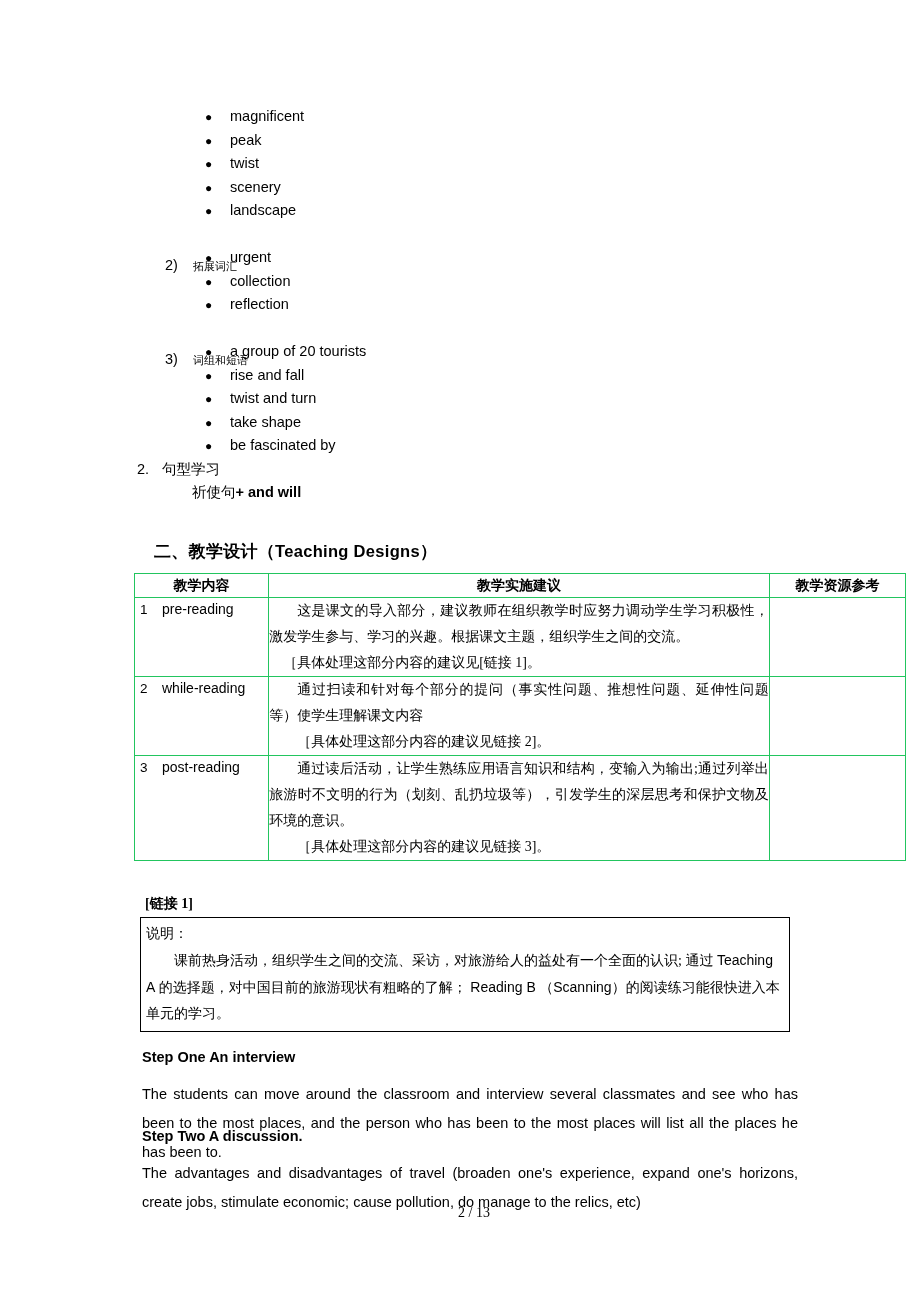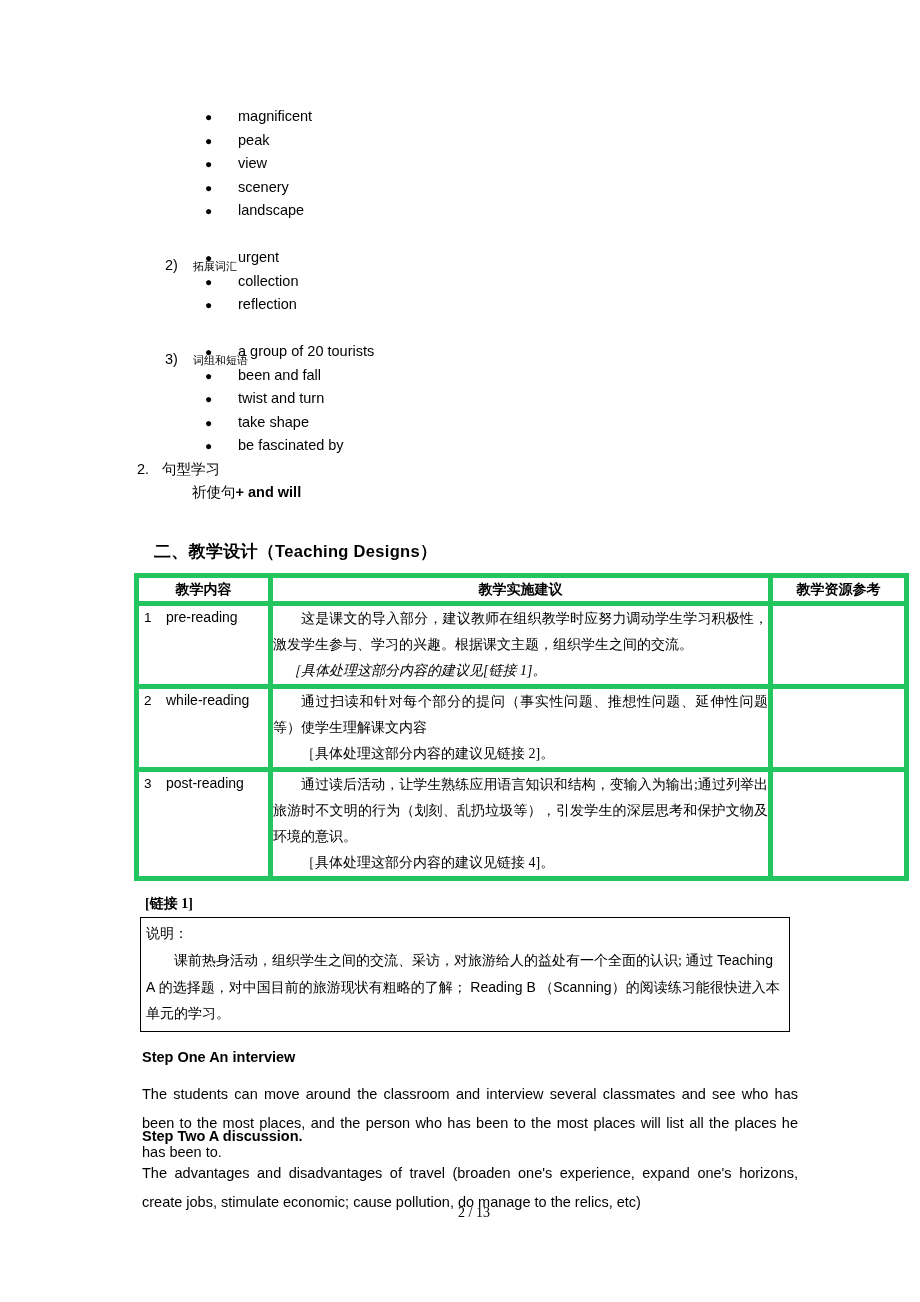--- a/index.html
+++ b/index.html
@@ -42,21 +42,20 @@
   .bullet-row .dot {
     width: 10px;
     margin-left: 71px;
     margin-right: 15px;
     font-size: 12px;
     line-height: 23.5px;
   }
   .bullet-row .btext {
     font-size: 14.5px;
     white-space: nowrap;
-    margin-left: 8px;
   }
   .num-row {
     display: flex;
     align-items: baseline;
     height: 23.5px;
     line-height: 23.5px;
   }
   .num-row .marker {
     width: 28px;
     margin-left: 31px;
@@ -119,21 +118,21 @@
   
   .design-table {
     position: absolute;
     left: 134px;
     top: 573px;
     width: 772px;
     border-collapse: collapse;
     table-layout: fixed;
   }
   .design-table td, .design-table th {
-    border: 5px solid #22c55e;
+    border: 1px solid #22c55e;
     vertical-align: top;
     padding: 0;
   }
   .design-table th {
     text-align: center;
     font-weight: bold;
     font-size: 14px;
     font-family: "Liberation Serif", "DejaVu Serif", serif;
     height: 23px;
     line-height: 23px;
@@ -171,21 +170,20 @@
     text-justify: inter-ideograph;
   }
   .cell-body p {
     margin: 0;
   }
   .cell-body p.ind {
     text-indent: 2em;
   }
   .cell-body p.ind1 {
     text-indent: 1em;
-    font-style: italic;
   }
   .cell-empty { }
 
   
   .link-label {
     position: absolute;
     left: 145px;
     top: 895px;
     font-size: 14px;
     font-weight: bold;
@@ -252,21 +250,21 @@
       <div class="bullet-row">
         <span class="dot">●</span>
         <span class="btext">magnificent</span>
       </div>
       <div class="bullet-row">
         <span class="dot">●</span>
         <span class="btext">peak</span>
       </div>
       <div class="bullet-row">
         <span class="dot">●</span>
-        <span class="btext">view</span>
+        <span class="btext">twist</span>
       </div>
       <div class="bullet-row">
         <span class="dot">●</span>
         <span class="btext">scenery</span>
       </div>
       <div class="bullet-row">
         <span class="dot">●</span>
         <span class="btext">landscape</span>
       </div>
     </div>
@@ -294,21 +292,21 @@
       <span class="marker">3)</span>
       <span class="ntext">词组和短语</span>
     </div>
     <div>
       <div class="bullet-row">
         <span class="dot">●</span>
         <span class="btext">a group of 20 tourists</span>
       </div>
       <div class="bullet-row">
         <span class="dot">●</span>
-        <span class="btext">been and fall</span>
+        <span class="btext">rise and fall</span>
       </div>
       <div class="bullet-row">
         <span class="dot">●</span>
         <span class="btext">twist and turn</span>
       </div>
       <div class="bullet-row">
         <span class="dot">●</span>
         <span class="btext">take shape</span>
       </div>
       <div class="bullet-row">
@@ -372,21 +370,21 @@
       </tr>
       <tr>
         <td class="cell-topic">
           <div class="topic-inner">
             <span class="idx">3</span>
             <span class="name">post-reading</span>
           </div>
         </td>
         <td class="cell-body">
           <p class="ind">通过读后活动，让学生熟练应用语言知识和结构，变输入为输出;通过列举出旅游时不文明的行为（划刻、乱扔垃圾等），引发学生的深层思考和保护文物及环境的意识。</p>
-          <p class="ind">［具体处理这部分内容的建议见链接 4]。</p>
+          <p class="ind">［具体处理这部分内容的建议见链接 3]。</p>
         </td>
         <td class="cell-empty"></td>
       </tr>
     </tbody>
   </table>
 
   <div class="link-label">[链接 1]</div>
 
   <div class="note-box">
     <p>说明：</p>

